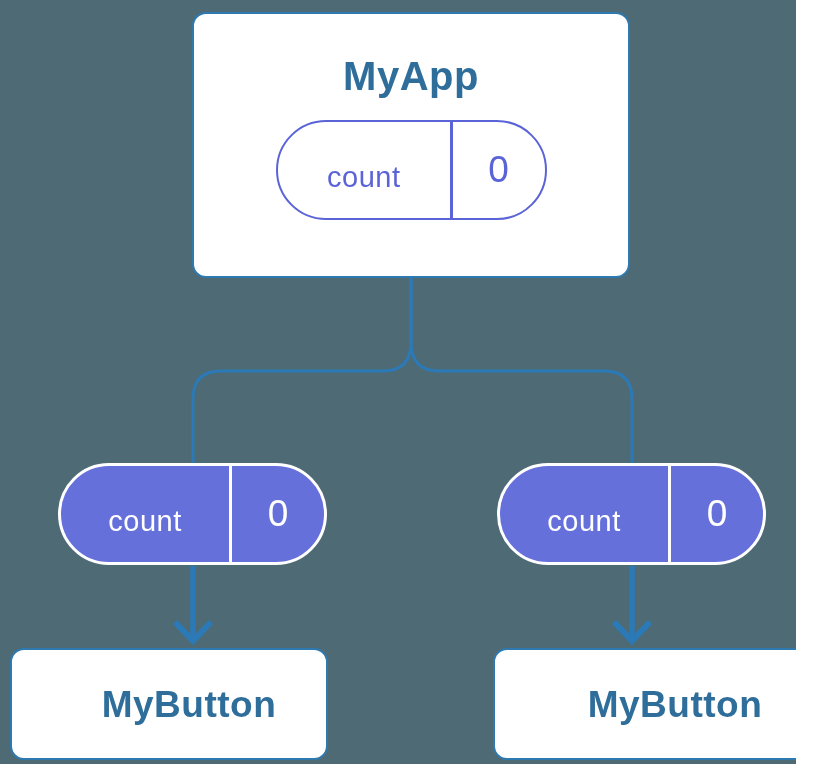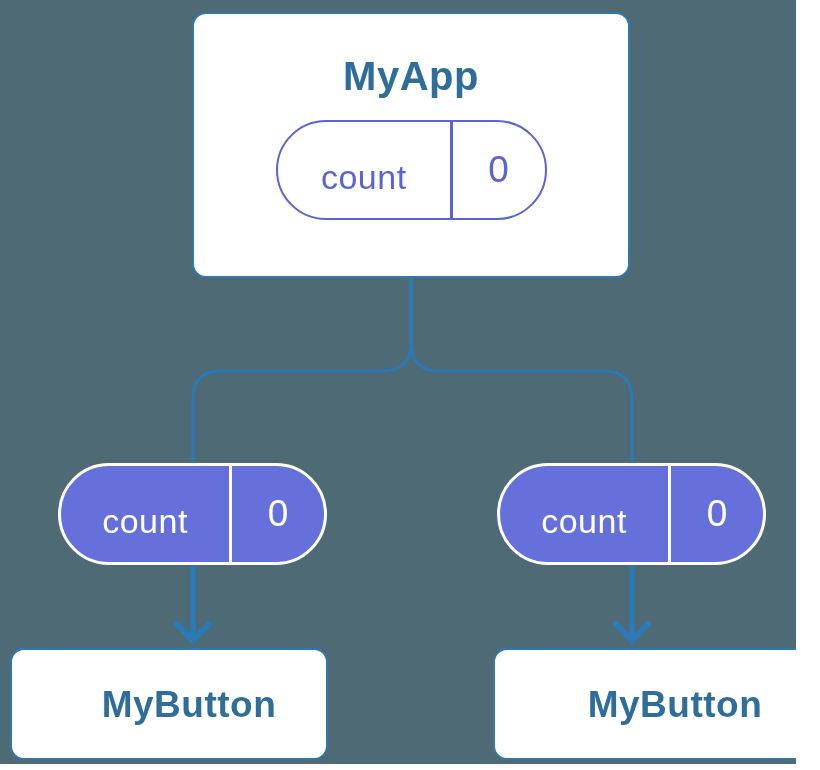--- a/index.html
+++ b/index.html
@@ -69,21 +69,21 @@
     align-items: stretch;
     box-sizing: border-box;
     border-radius: 60px;
     overflow: hidden;
   }
   .pill .pill-name {
     flex: 1;
     display: flex;
     align-items: center;
     justify-content: center;
-    font-size: 34px;
+    font-size: 29px;
     letter-spacing: 0.5px;
     margin-top: 15px;
   }
   .pill .pill-sep { width: 2.5px; }
   .pill .pill-value {
     width: 92px;
     display: flex;
     align-items: center;
     justify-content: center;
     font-size: 37px;

